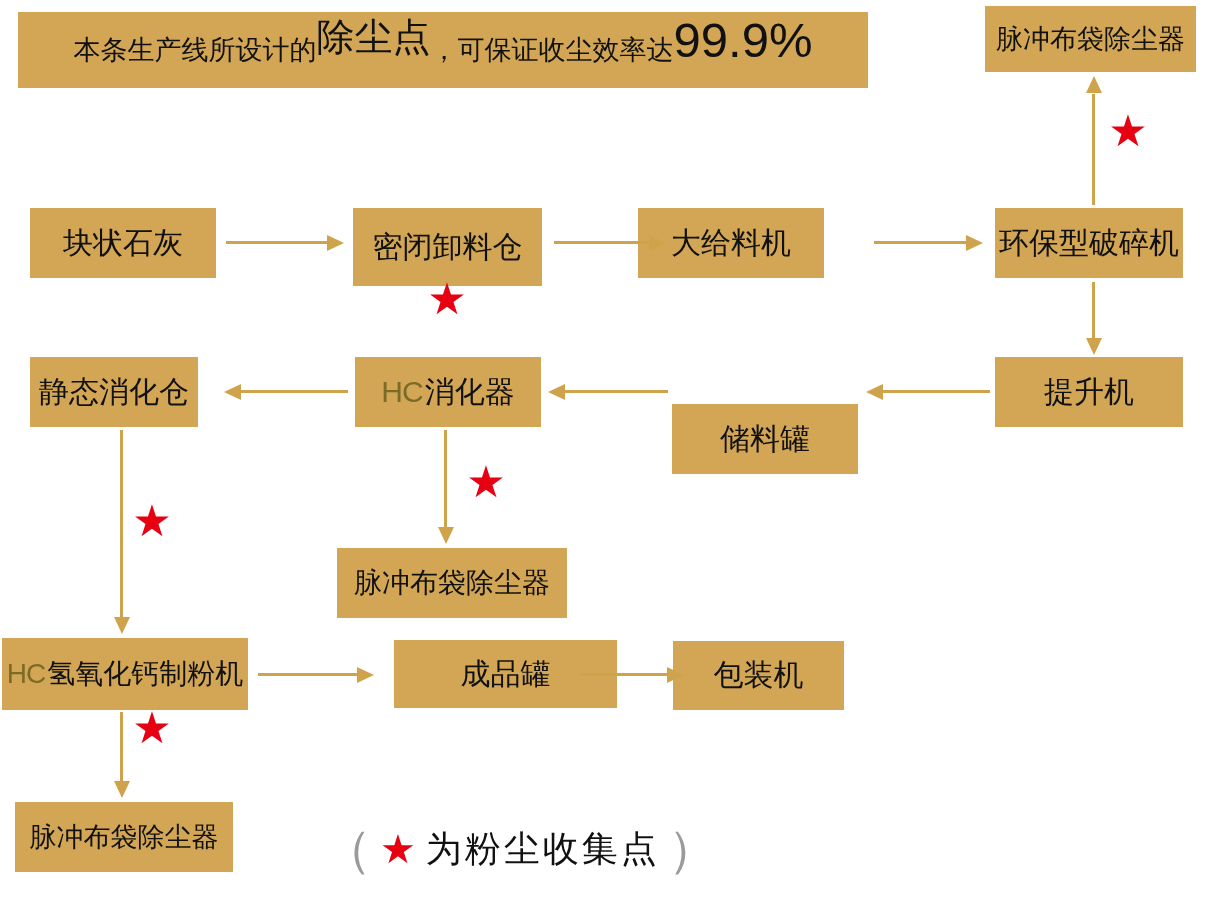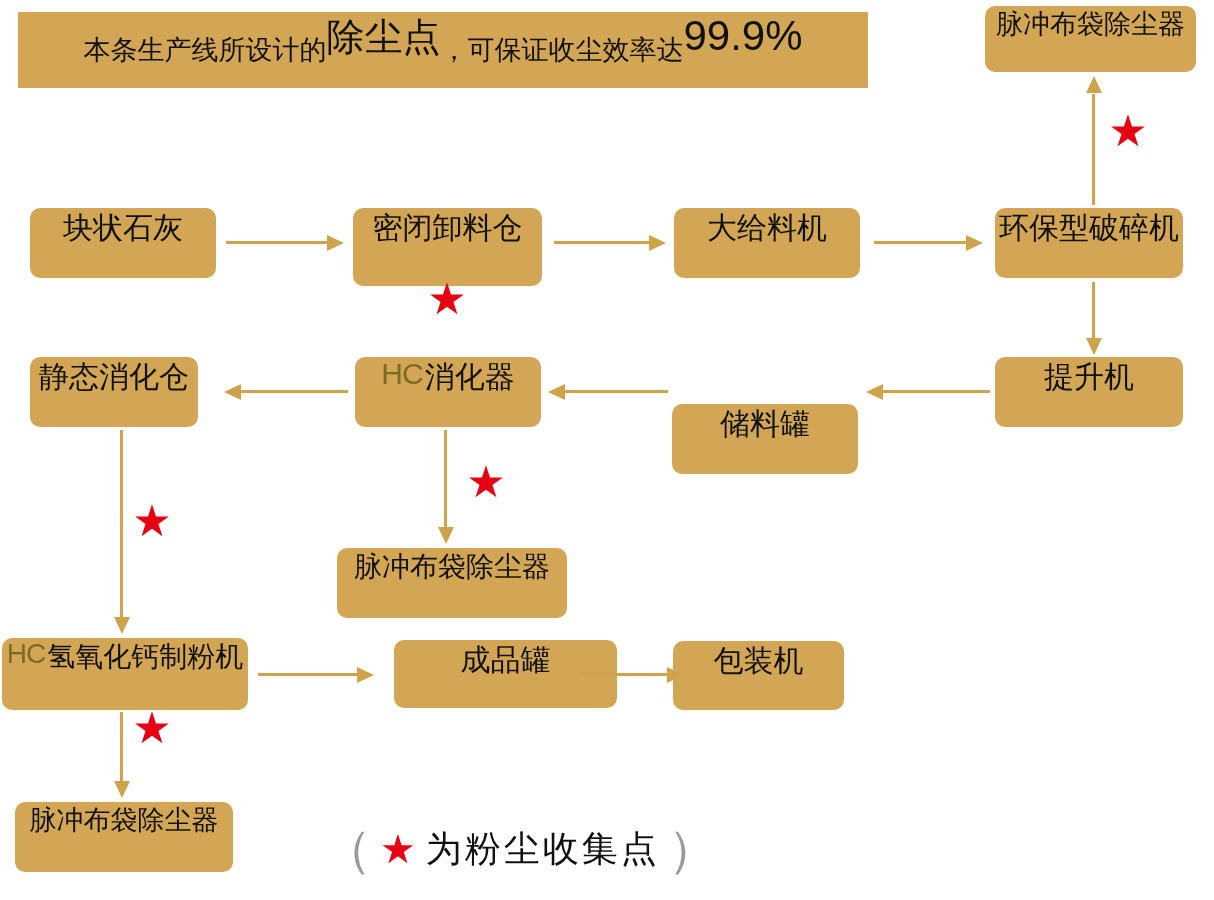--- a/index.html
+++ b/index.html
@@ -6,34 +6,33 @@
   #canvas{
     position:relative;
     width:1214px;height:900px;
     background:#ffffff;
     font-family:"Liberation Sans","DejaVu Sans",sans-serif;
     overflow:hidden;
   }
   .box{
     position:absolute;
     background:#D2A655;
-    display:flex;justify-content:center;
+    display:flex;align-items:center;justify-content:center;
     color:#111111;
     white-space:nowrap;
-    border-radius:10px;
   }
   .banner{
     position:absolute;left:18px;top:12px;width:850px;height:76px;
     background:#D2A655;
     display:flex;align-items:flex-start;justify-content:center;
     color:#111111;white-space:nowrap;
   }
   .banner .seg-sm{font-size:27px;line-height:76px;}
   .banner .seg-lg{font-size:38px;}
-  .banner .seg-num{font-size:42px;}
+  .banner .seg-num{font-size:49px;}
   .fs30{font-size:30px;}
   .fs28{font-size:28px;}
   .fs27{font-size:27px;}
   .hc{color:#7c6b26;letter-spacing:-1px;margin-right:2px;}
   .hline{position:absolute;height:3px;background:#CFA24C;}
   .vline{position:absolute;width:3px;background:#CFA24C;}
   .head{position:absolute;width:0;height:0;}
   .head.r{border-top:8px solid transparent;border-bottom:8px solid transparent;border-left:17px solid #CFA24C;}
   .head.l{border-top:8px solid transparent;border-bottom:8px solid transparent;border-right:17px solid #CFA24C;}
   .head.u{border-left:8px solid transparent;border-right:8px solid transparent;border-bottom:17px solid #CFA24C;}
@@ -66,21 +65,21 @@
   <div class="box fs27" style="left:985px;top:6px;width:211px;height:66px;">
     <span>脉冲布袋除尘器</span>
   </div>
 
   <div class="box fs30" style="left:30px;top:208px;width:186px;height:70px;">
     <span>块状石灰</span>
   </div>
   <div class="box fs30" style="left:353px;top:208px;width:189px;height:78px;">
     <span>密闭卸料仓</span>
   </div>
-  <div class="box fs30" style="left:674px;top:208px;width:186px;height:70px;">
+  <div class="box fs30" style="left:638px;top:208px;width:186px;height:70px;">
     <span>大给料机</span>
   </div>
   <div class="box fs30" style="left:995px;top:208px;width:188px;height:70px;">
     <span>环保型破碎机</span>
   </div>
 
   <div class="box fs30" style="left:30px;top:357px;width:168px;height:70px;">
     <span>静态消化仓</span>
   </div>
   <div class="box fs30" style="left:355px;top:357px;width:186px;height:70px;">

